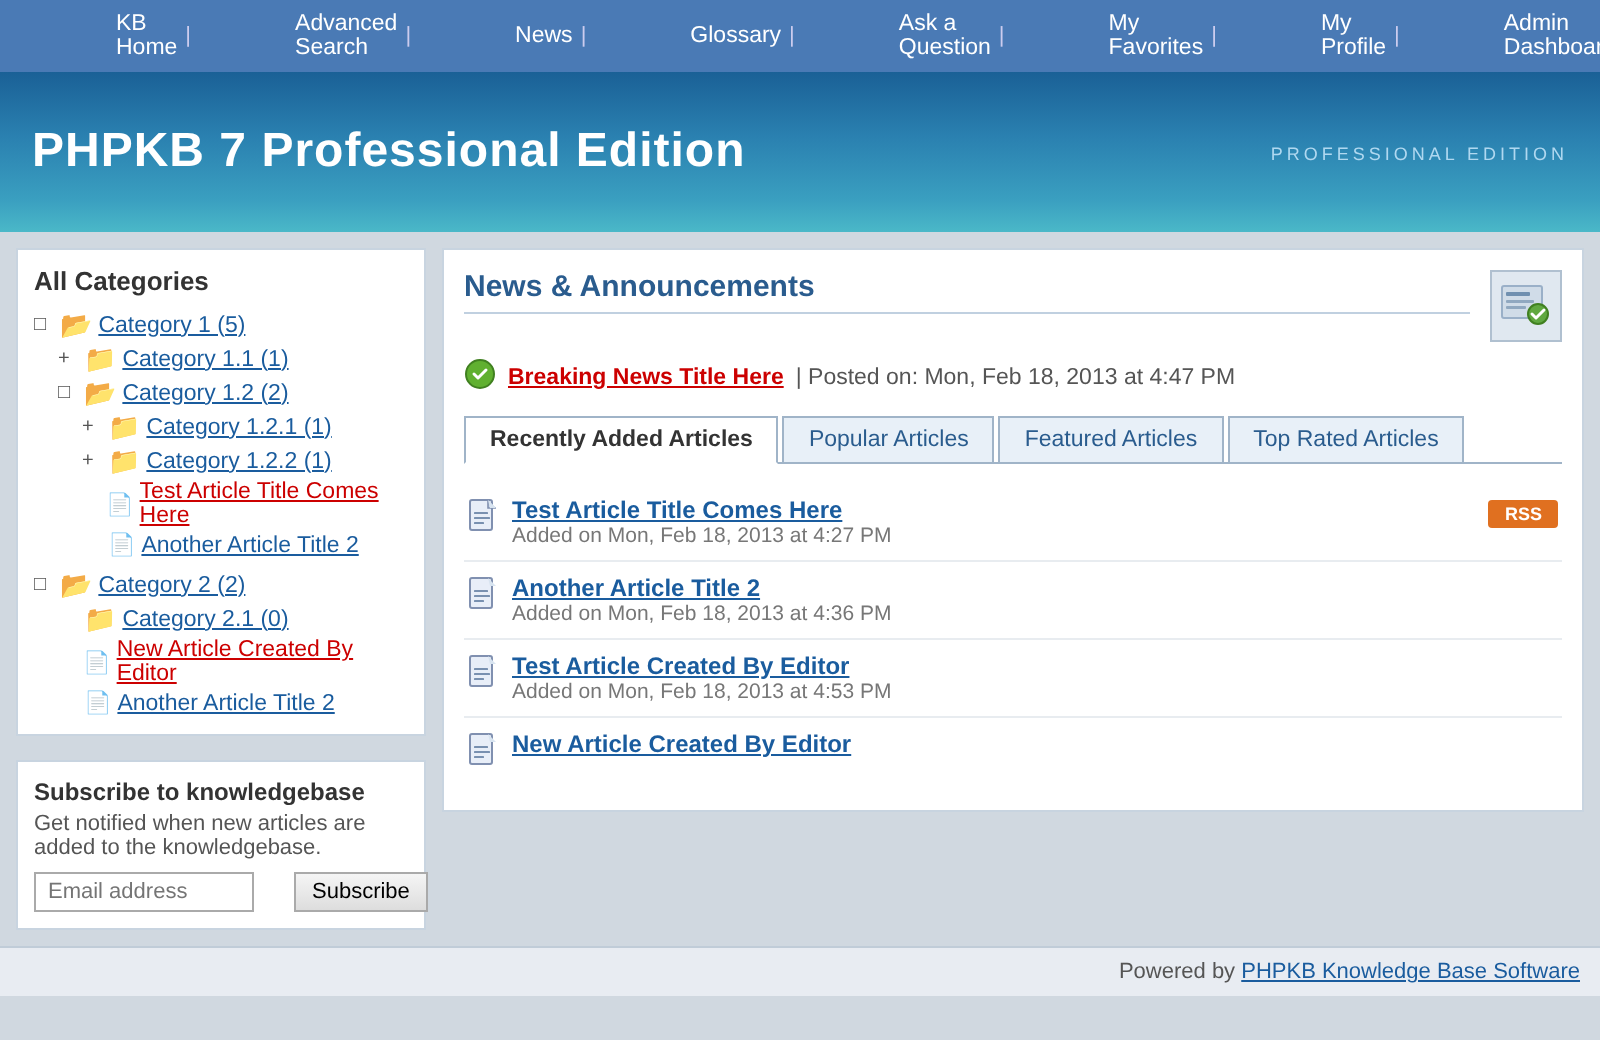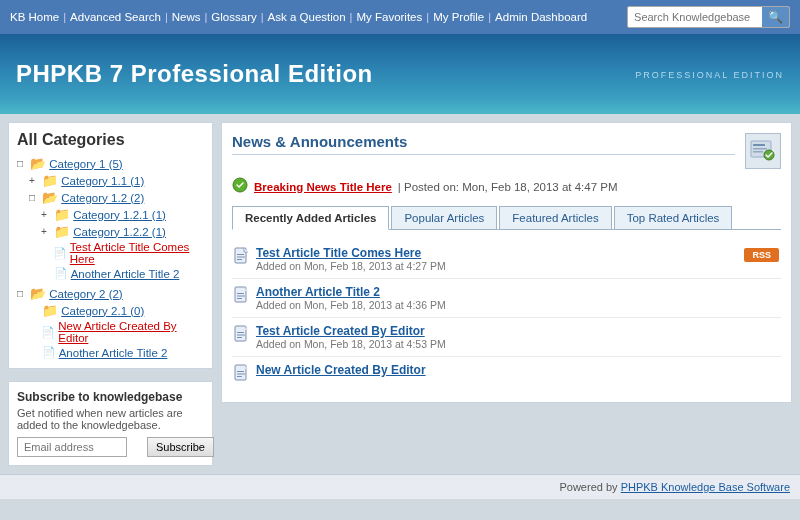--- a/index.html
+++ b/index.html
@@ -13,20 +13,21 @@
       display: flex;
       align-items: center;
       justify-content: space-between;
     }
     #topbar-links { display: flex; gap: 0; align-items: center; }
     .nav-link {
       color: #fff;
       font-size: 11.5px;
       text-decoration: none;
       cursor: pointer;
+      margin-left: 48px;
     }
     .nav-sep { color: #cce; margin: 0 4px; font-size: 11px; }
     #search-box {
       display: flex;
       align-items: center;
       background: #fff;
       border: 1px solid #aaa;
       border-radius: 2px;
       overflow: hidden;
     }
@@ -93,21 +94,21 @@
       flex-direction: column;
       gap: 8px;
     }
     #categories-panel {
       background: #fff;
       border: 1px solid #c8d4e0;
       padding: 8px;
     }
     #categories-title {
       font-weight: bold;
-      font-size: 16px;
+      font-size: 13px;
       color: #333;
       margin-bottom: 6px;
     }
     .cat-item { display: flex; align-items: center; gap: 3px; padding: 1px 0; cursor: pointer; }
     .cat-item .expand { color: #555; font-size: 10px; width: 10px; }
     .cat-folder { font-size: 13px; }
     .cat-label { font-size: 11.5px; color: #1a5c9e; text-decoration: underline; cursor: pointer; }
     .indent1 { margin-left: 12px; }
     .indent2 { margin-left: 24px; }
     .article-icon { color: #b04040; font-size: 11px; }

